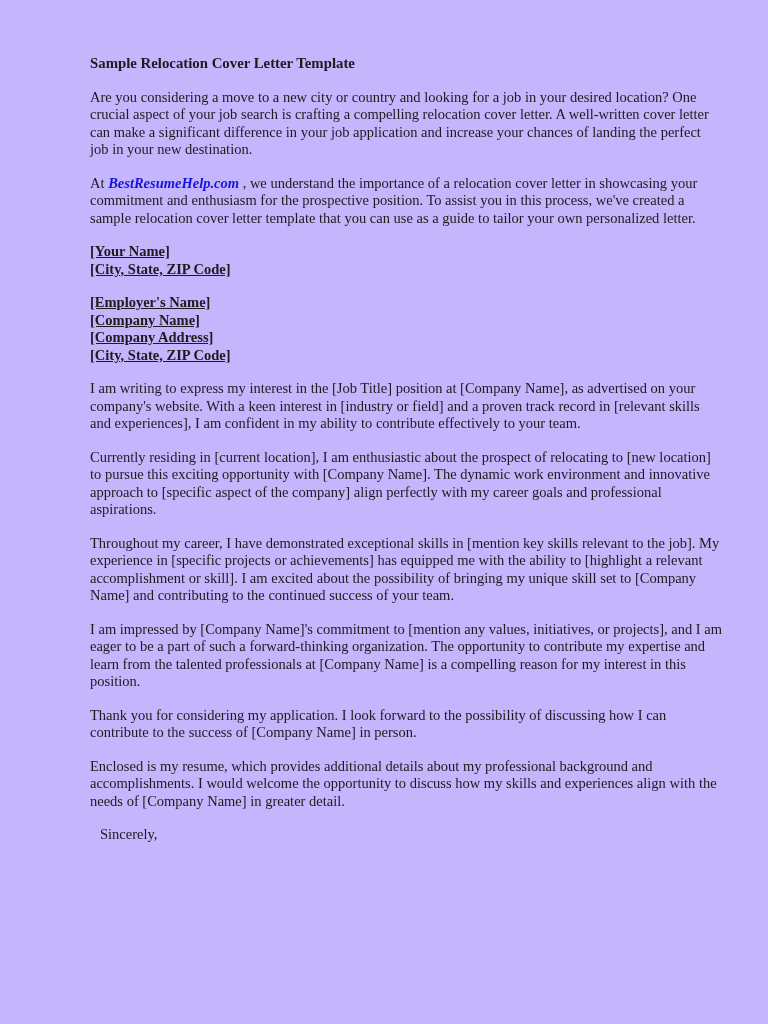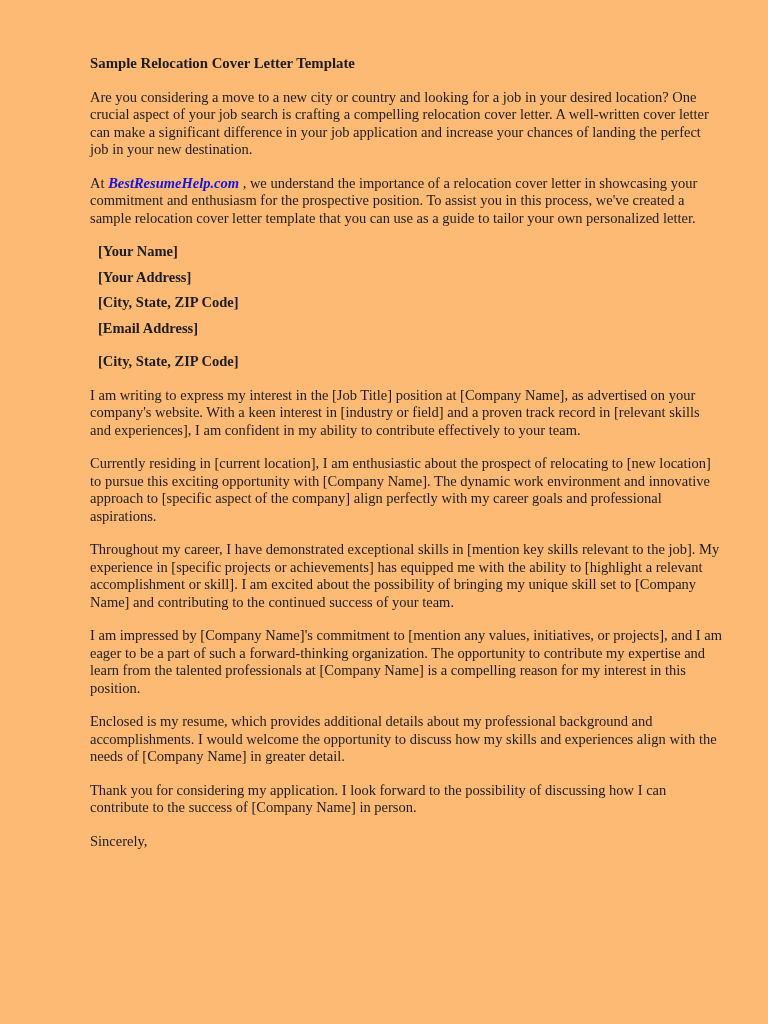--- a/index.html
+++ b/index.html
@@ -4,21 +4,21 @@
 <style>
   html, body {
     margin: 0;
     padding: 0;
     background: #ffffff;
   }
   .page {
     position: relative;
     width: 768px;
     height: 1024px;
-    background: #fdba74;
+    background: #c4b5fd;
     box-sizing: border-box;
     padding: 55px 46px 0 90px;
     font-family: "Liberation Serif", "DejaVu Serif", serif;
     font-size: 14.5px;
     line-height: 17.5px;
     color: #1c1c1c;
     overflow: hidden;
   }
   .content {
     width: 632px;
@@ -29,60 +29,62 @@
     font-size: 14.8px;
   }
   p.para {
     margin: 16px 0 16px 0;
   }
   .addr-block {
     margin: 0 0 16px 0;
     font-weight: bold;
   }
   .line {
-    margin: 8px;
+    margin: 0;
+    text-decoration: underline;
   }
   a.doc-link {
     color: #1414dd;
     font-weight: bold;
     text-decoration: none;
     cursor: pointer;
     font-style: italic;
   }
   .closing {
-    margin: 0;
+    margin: 10px;
   }
 </style>
 </head>
 <body>
 
 <div class="page">
   <div class="content">
 
     <p class="title">Sample Relocation Cover Letter Template</p>
 
     <p class="para">Are you considering a move to a new city or country and looking for a job in your desired location? One crucial aspect of your job search is crafting a compelling relocation cover letter. A well-written cover letter can make a significant difference in your job application and increase your chances of landing the perfect job in your new destination.</p>
 
     <p class="para"><span>At </span><a class="doc-link">BestResumeHelp.com</a><span> , we understand the importance of a relocation cover letter in showcasing your commitment and enthusiasm for the prospective position. To assist you in this process, we've created a sample relocation cover letter template that you can use as a guide to tailor your own personalized letter.</span></p>
 
     <div class="addr-block">
       <div class="line">[Your Name]</div>
-      <div class="line">[Your Address]</div>
       <div class="line">[City, State, ZIP Code]</div>
-      <div class="line">[Email Address]</div>
     </div>
 
     <div class="addr-block">
+      <div class="line">[Employer's Name]</div>
+      <div class="line">[Company Name]</div>
+      <div class="line">[Company Address]</div>
       <div class="line">[City, State, ZIP Code]</div>
     </div>
 
 
     <p class="para">I am writing to express my interest in the [Job Title] position at [Company Name], as advertised on your company's website. With a keen interest in [industry or field] and a proven track record in [relevant skills and experiences], I am confident in my ability to contribute effectively to your team.</p>
     <p class="para">Currently residing in [current location], I am enthusiastic about the prospect of relocating to [new location] to pursue this exciting opportunity with [Company Name]. The dynamic work environment and innovative approach to [specific aspect of the company] align perfectly with my career goals and professional aspirations.</p>
     <p class="para">Throughout my career, I have demonstrated exceptional skills in [mention key skills relevant to the job]. My experience in [specific projects or achievements] has equipped me with the ability to [highlight a relevant accomplishment or skill]. I am excited about the possibility of bringing my unique skill set to [Company Name] and contributing to the continued success of your team.</p>
     <p class="para">I am impressed by [Company Name]'s commitment to [mention any values, initiatives, or projects], and I am eager to be a part of such a forward-thinking organization. The opportunity to contribute my expertise and learn from the talented professionals at [Company Name] is a compelling reason for my interest in this position.</p>
+    <p class="para">Thank you for considering my application. I look forward to the possibility of discussing how I can contribute to the success of [Company Name] in person.</p>
     <p class="para">Enclosed is my resume, which provides additional details about my professional background and accomplishments. I would welcome the opportunity to discuss how my skills and experiences align with the needs of [Company Name] in greater detail.</p>
-    <p class="para">Thank you for considering my application. I look forward to the possibility of discussing how I can contribute to the success of [Company Name] in person.</p>
 
     <p class="closing">Sincerely,</p>
 
   </div>
 </div>
 
 </body></html>

